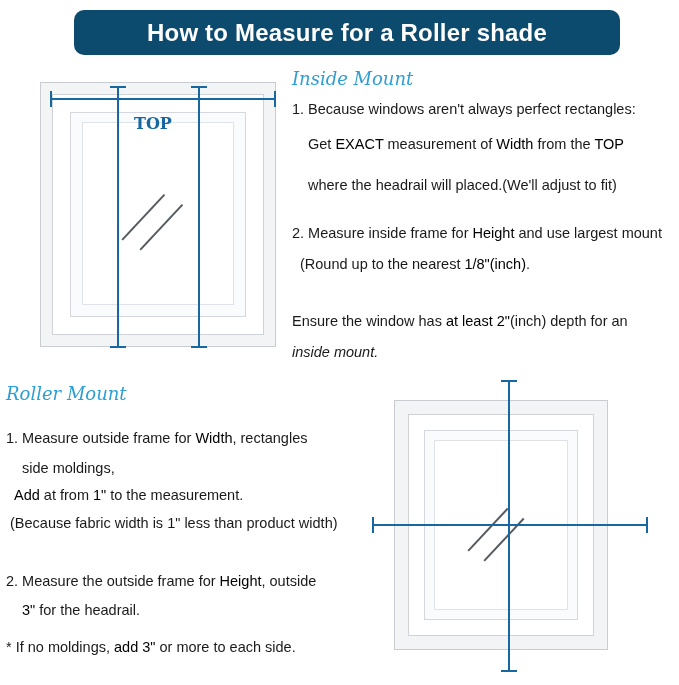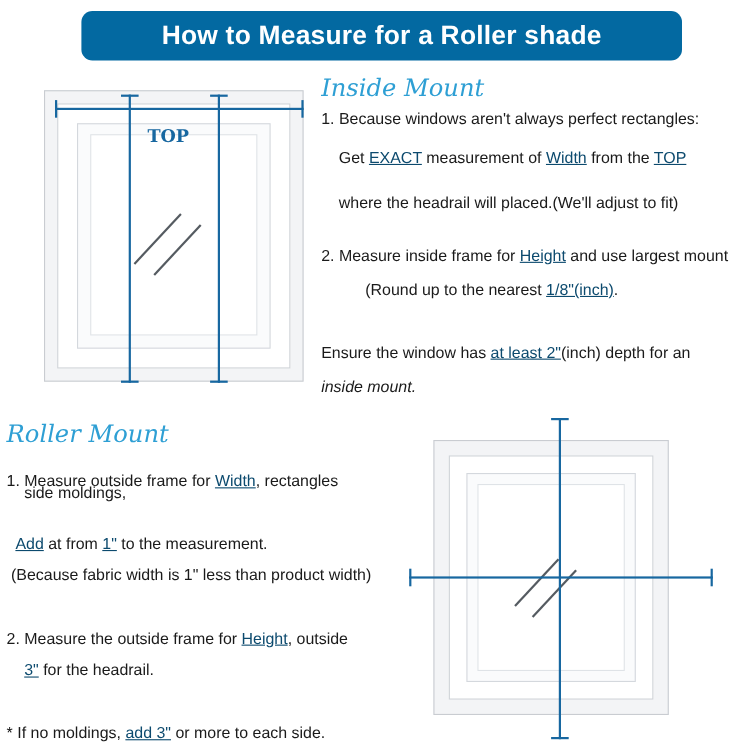--- a/index.html
+++ b/index.html
@@ -17,55 +17,55 @@
     overflow: hidden;
   }
 
   
   .title-banner {
     position: absolute;
     left: 74px;
     top: 10px;
     width: 546px;
     height: 45px;
-    background: #0369a1;
+    background: #0c4a6e;
     border-radius: 10px;
     display: flex;
     align-items: center;
     justify-content: center;
   }
   .title-banner .title-text {
     color: #ffffff;
     font-size: 24px;
     font-weight: bold;
     letter-spacing: 0.2px;
     white-space: nowrap;
   }
 
   
   .section-heading {
     position: absolute;
     color: #2e9fd4;
     font-family: "DejaVu Serif", serif;
     font-style: italic;
-    font-size: 22px;
+    font-size: 18px;
     white-space: nowrap;
   }
   #inside-mount-heading { left: 292px; top: 68px; }
   #outside-mount-heading { left: 6px; top: 383px; }
 
   
   .txt {
     position: absolute;
     font-size: 14.5px;
     color: #1a1a1a;
     white-space: nowrap;
     line-height: 18px;
   }
-  .hl-pink { color: #0c4a6e; text-decoration: underline; }
+  .hl-pink { color: #000000; }
 
   
   .window-wrap { position: absolute; }
 
   
   #window-top { left: 40px; top: 64px; width: 236px; height: 283px; }
   
   #window-bottom { left: 372px; top: 380px; width: 276px; height: 296px; }
 
   .frame-outer {
@@ -142,33 +142,33 @@
   <div class="cap h" style="left:151px; top:22px;"></div>
   <div class="cap h" style="left:151px; top:282px;"></div>
 </div>
 
 <div class="section-heading" id="inside-mount-heading">Inside Mount</div>
 
 <div class="txt" style="left:292px; top:100px;" id="im-l1"><span>1. Because windows aren't always perfect rectangles:</span></div>
 <div class="txt" style="left:308px; top:135px;" id="im-l2"><span>Get </span><span class="hl-pink">EXACT</span><span> measurement of </span><span class="hl-pink">Width</span><span> from the </span><span class="hl-pink">TOP</span></div>
 <div class="txt" style="left:308px; top:176px;" id="im-l3"><span>where the headrail will placed.(We'll adjust to fit)</span></div>
 <div class="txt" style="left:292px; top:224px;" id="im-l4"><span>2. Measure inside frame for </span><span class="hl-pink">Height</span><span> and use largest mount</span></div>
-<div class="txt" style="left:300px; top:255px;margin-left:32px;" id="im-l5"><span>(Round up to the nearest </span><span class="hl-pink">1/8"(inch)</span><span>.</span></div>
+<div class="txt" style="left:300px; top:255px;" id="im-l5"><span>(Round up to the nearest </span><span class="hl-pink">1/8"(inch)</span><span>.</span></div>
 <div class="txt" style="left:292px; top:312px;" id="im-l6"><span>Ensure the window has </span><span class="hl-pink">at least 2"</span><span>(inch) depth for an</span></div>
 <div class="txt" style="left:292px; top:343px;font-style:italic;" id="im-l7"><span>inside mount.</span></div>
 
 <div class="section-heading" id="outside-mount-heading">Roller Mount</div>
 
 <div class="txt" style="left:6px; top:429px;" id="om-l1"><span>1. Measure outside frame for </span><span class="hl-pink">Width</span><span>, rectangles</span></div>
-<div class="txt" style="left:22px; top:440px;" id="om-l2"><span>side moldings,</span></div>
+<div class="txt" style="left:22px; top:459px;" id="om-l2"><span>side moldings,</span></div>
 <div class="txt" style="left:14px; top:486px;" id="om-l3"><span class="hl-pink">Add</span><span> at from </span><span class="hl-pink">1"</span><span> to the measurement.</span></div>
 <div class="txt" style="left:10px; top:514px;" id="om-l4"><span>(Because fabric width is 1" less than product width)</span></div>
 <div class="txt" style="left:6px; top:572px;" id="om-l5"><span>2. Measure the outside frame for </span><span class="hl-pink">Height</span><span>, outside</span></div>
 <div class="txt" style="left:22px; top:601px;" id="om-l6"><span class="hl-pink">3"</span><span> for the headrail.</span></div>
-<div class="txt" style="left:6px; top:658px;" id="om-l7"><span>* If no moldings, </span><span class="hl-pink">add 3"</span><span> or more to each side.</span></div>
+<div class="txt" style="left:6px; top:638px;" id="om-l7"><span>* If no moldings, </span><span class="hl-pink">add 3"</span><span> or more to each side.</span></div>
 
 <div class="window-wrap" id="window-bottom">
   <div class="frame-outer" style="left:22px; top:20px; width:214px; height:250px;"></div>
   <div class="frame-mid" style="left:36px; top:34px; width:186px; height:222px;"></div>
   <div class="frame-inner" style="left:52px; top:50px; width:154px; height:190px;"></div>
   <div class="glass" style="left:62px; top:60px; width:134px; height:170px;"></div>
 
   <div class="shine" style="left:96px; top:170px; width:58px; transform: rotate(-47deg);"></div>
   <div class="shine" style="left:112px; top:180px; width:58px; transform: rotate(-47deg);"></div>
 

